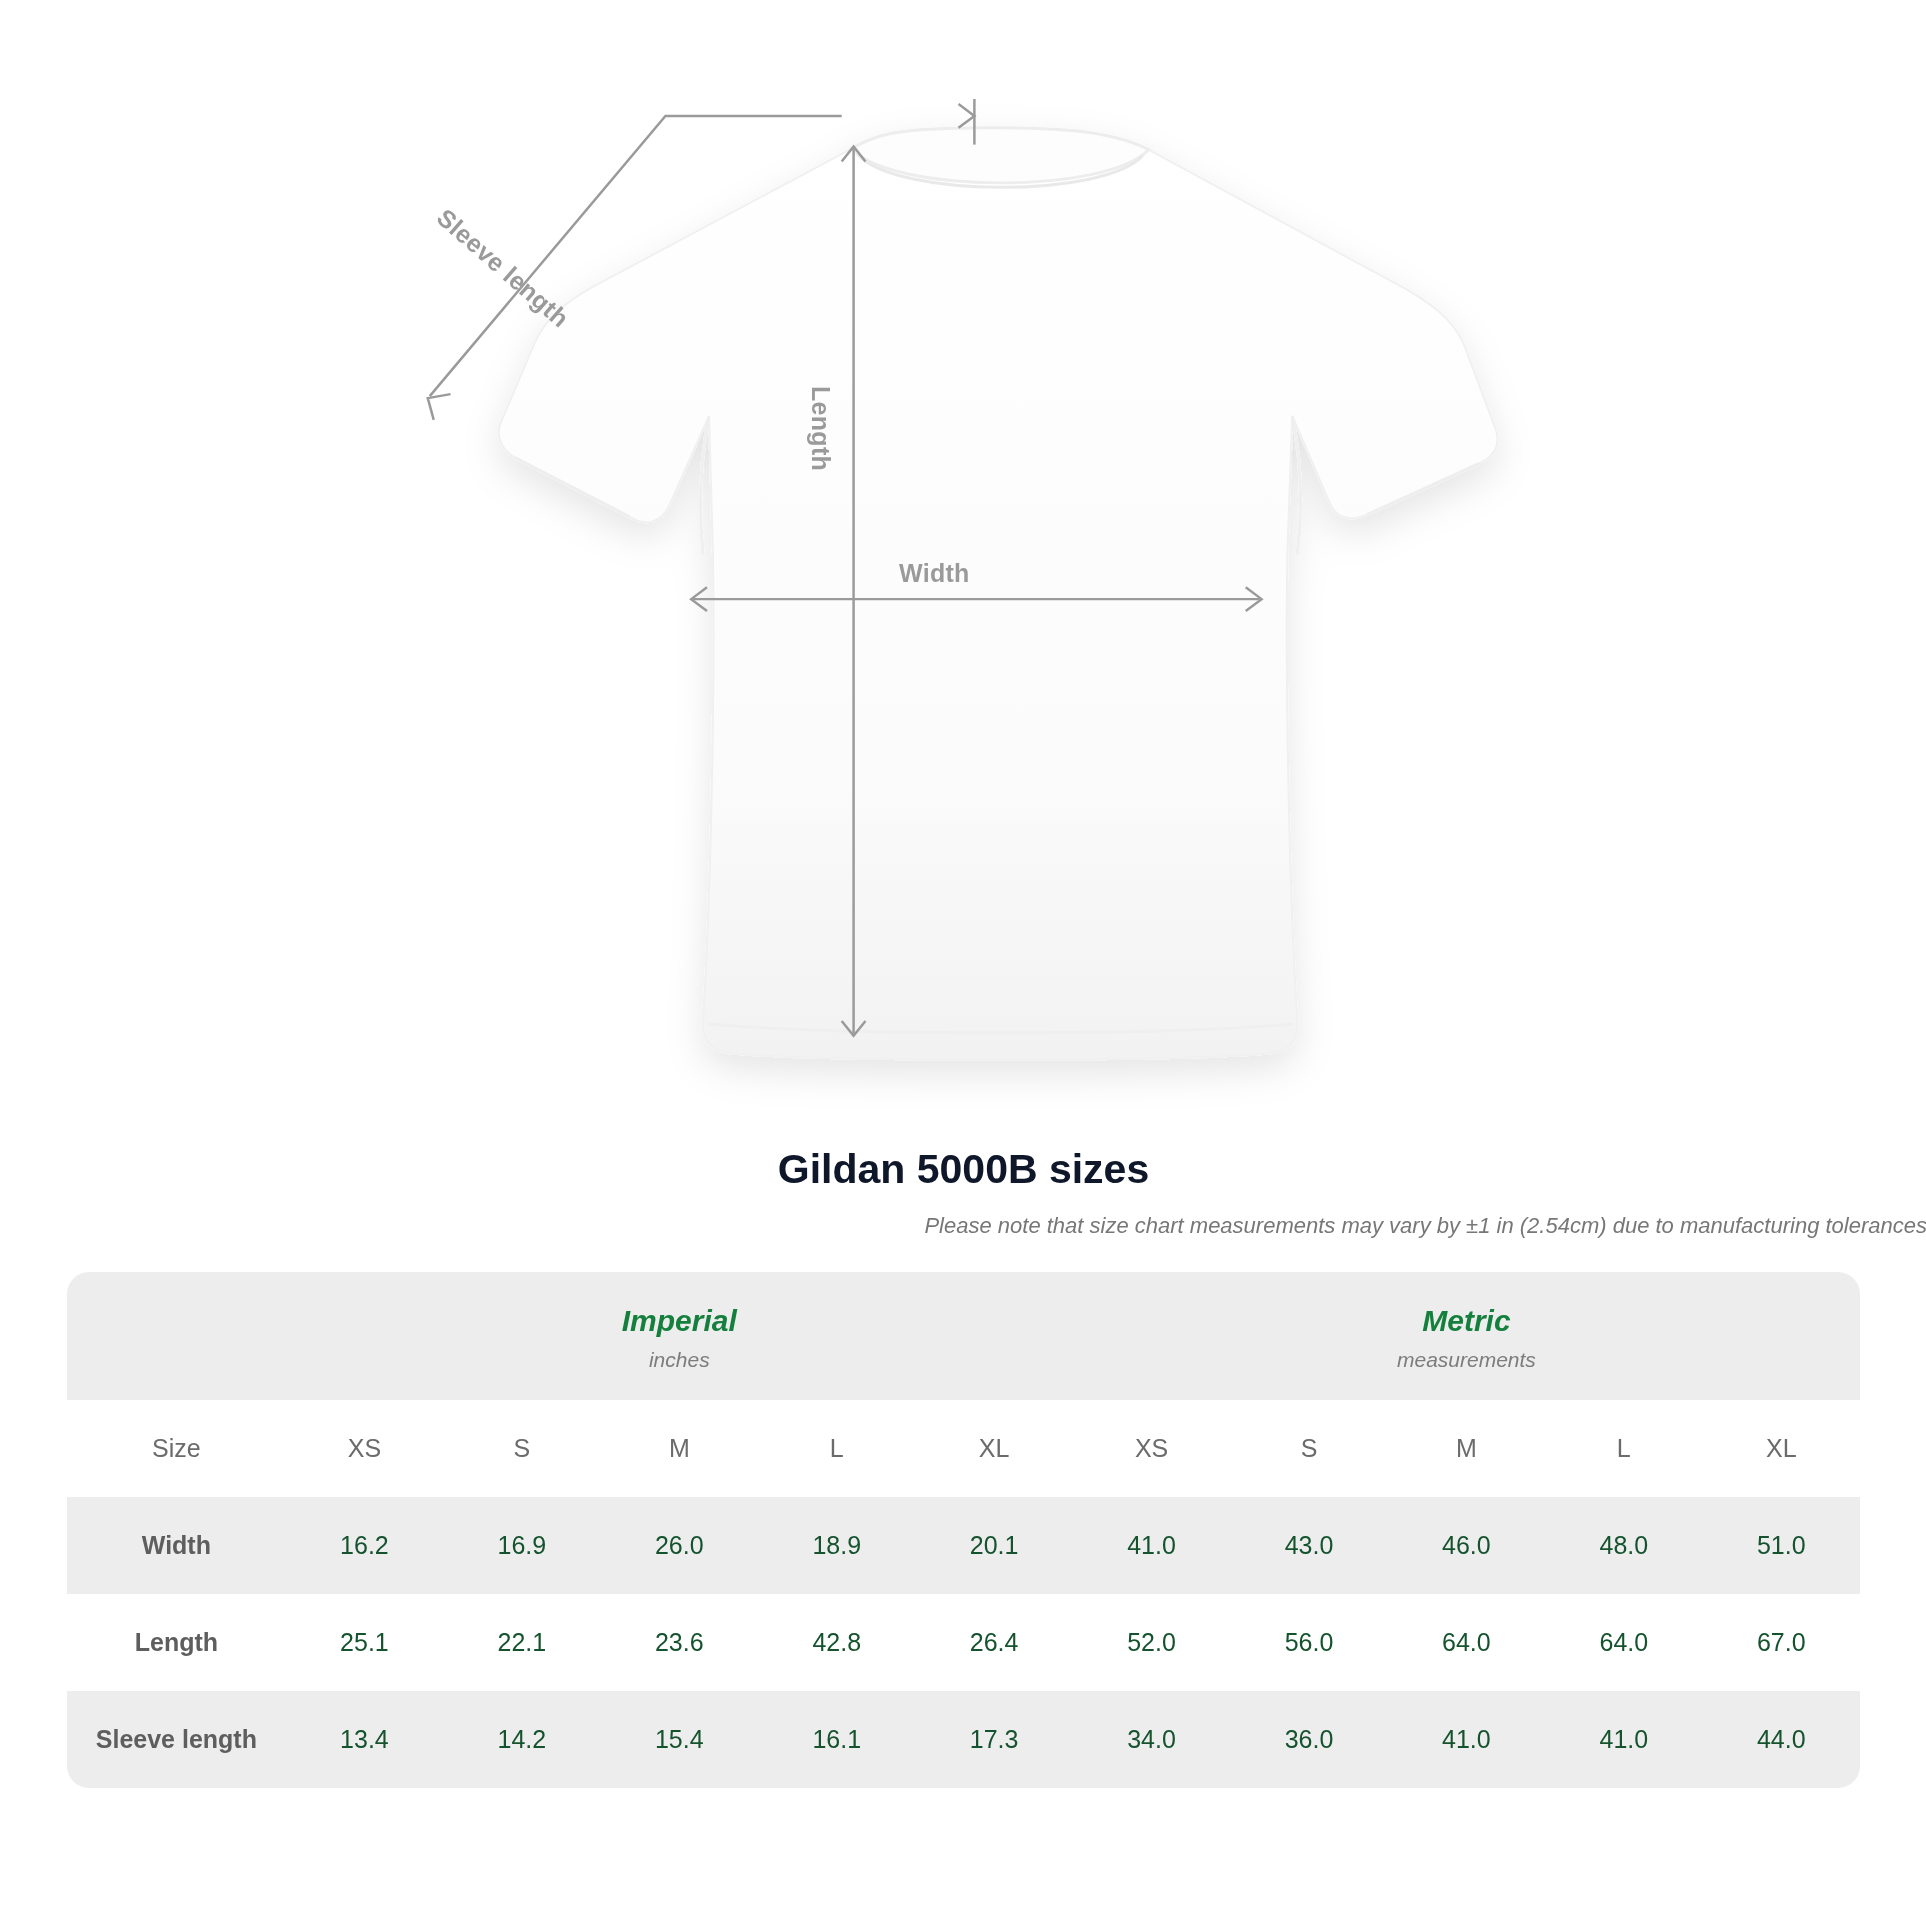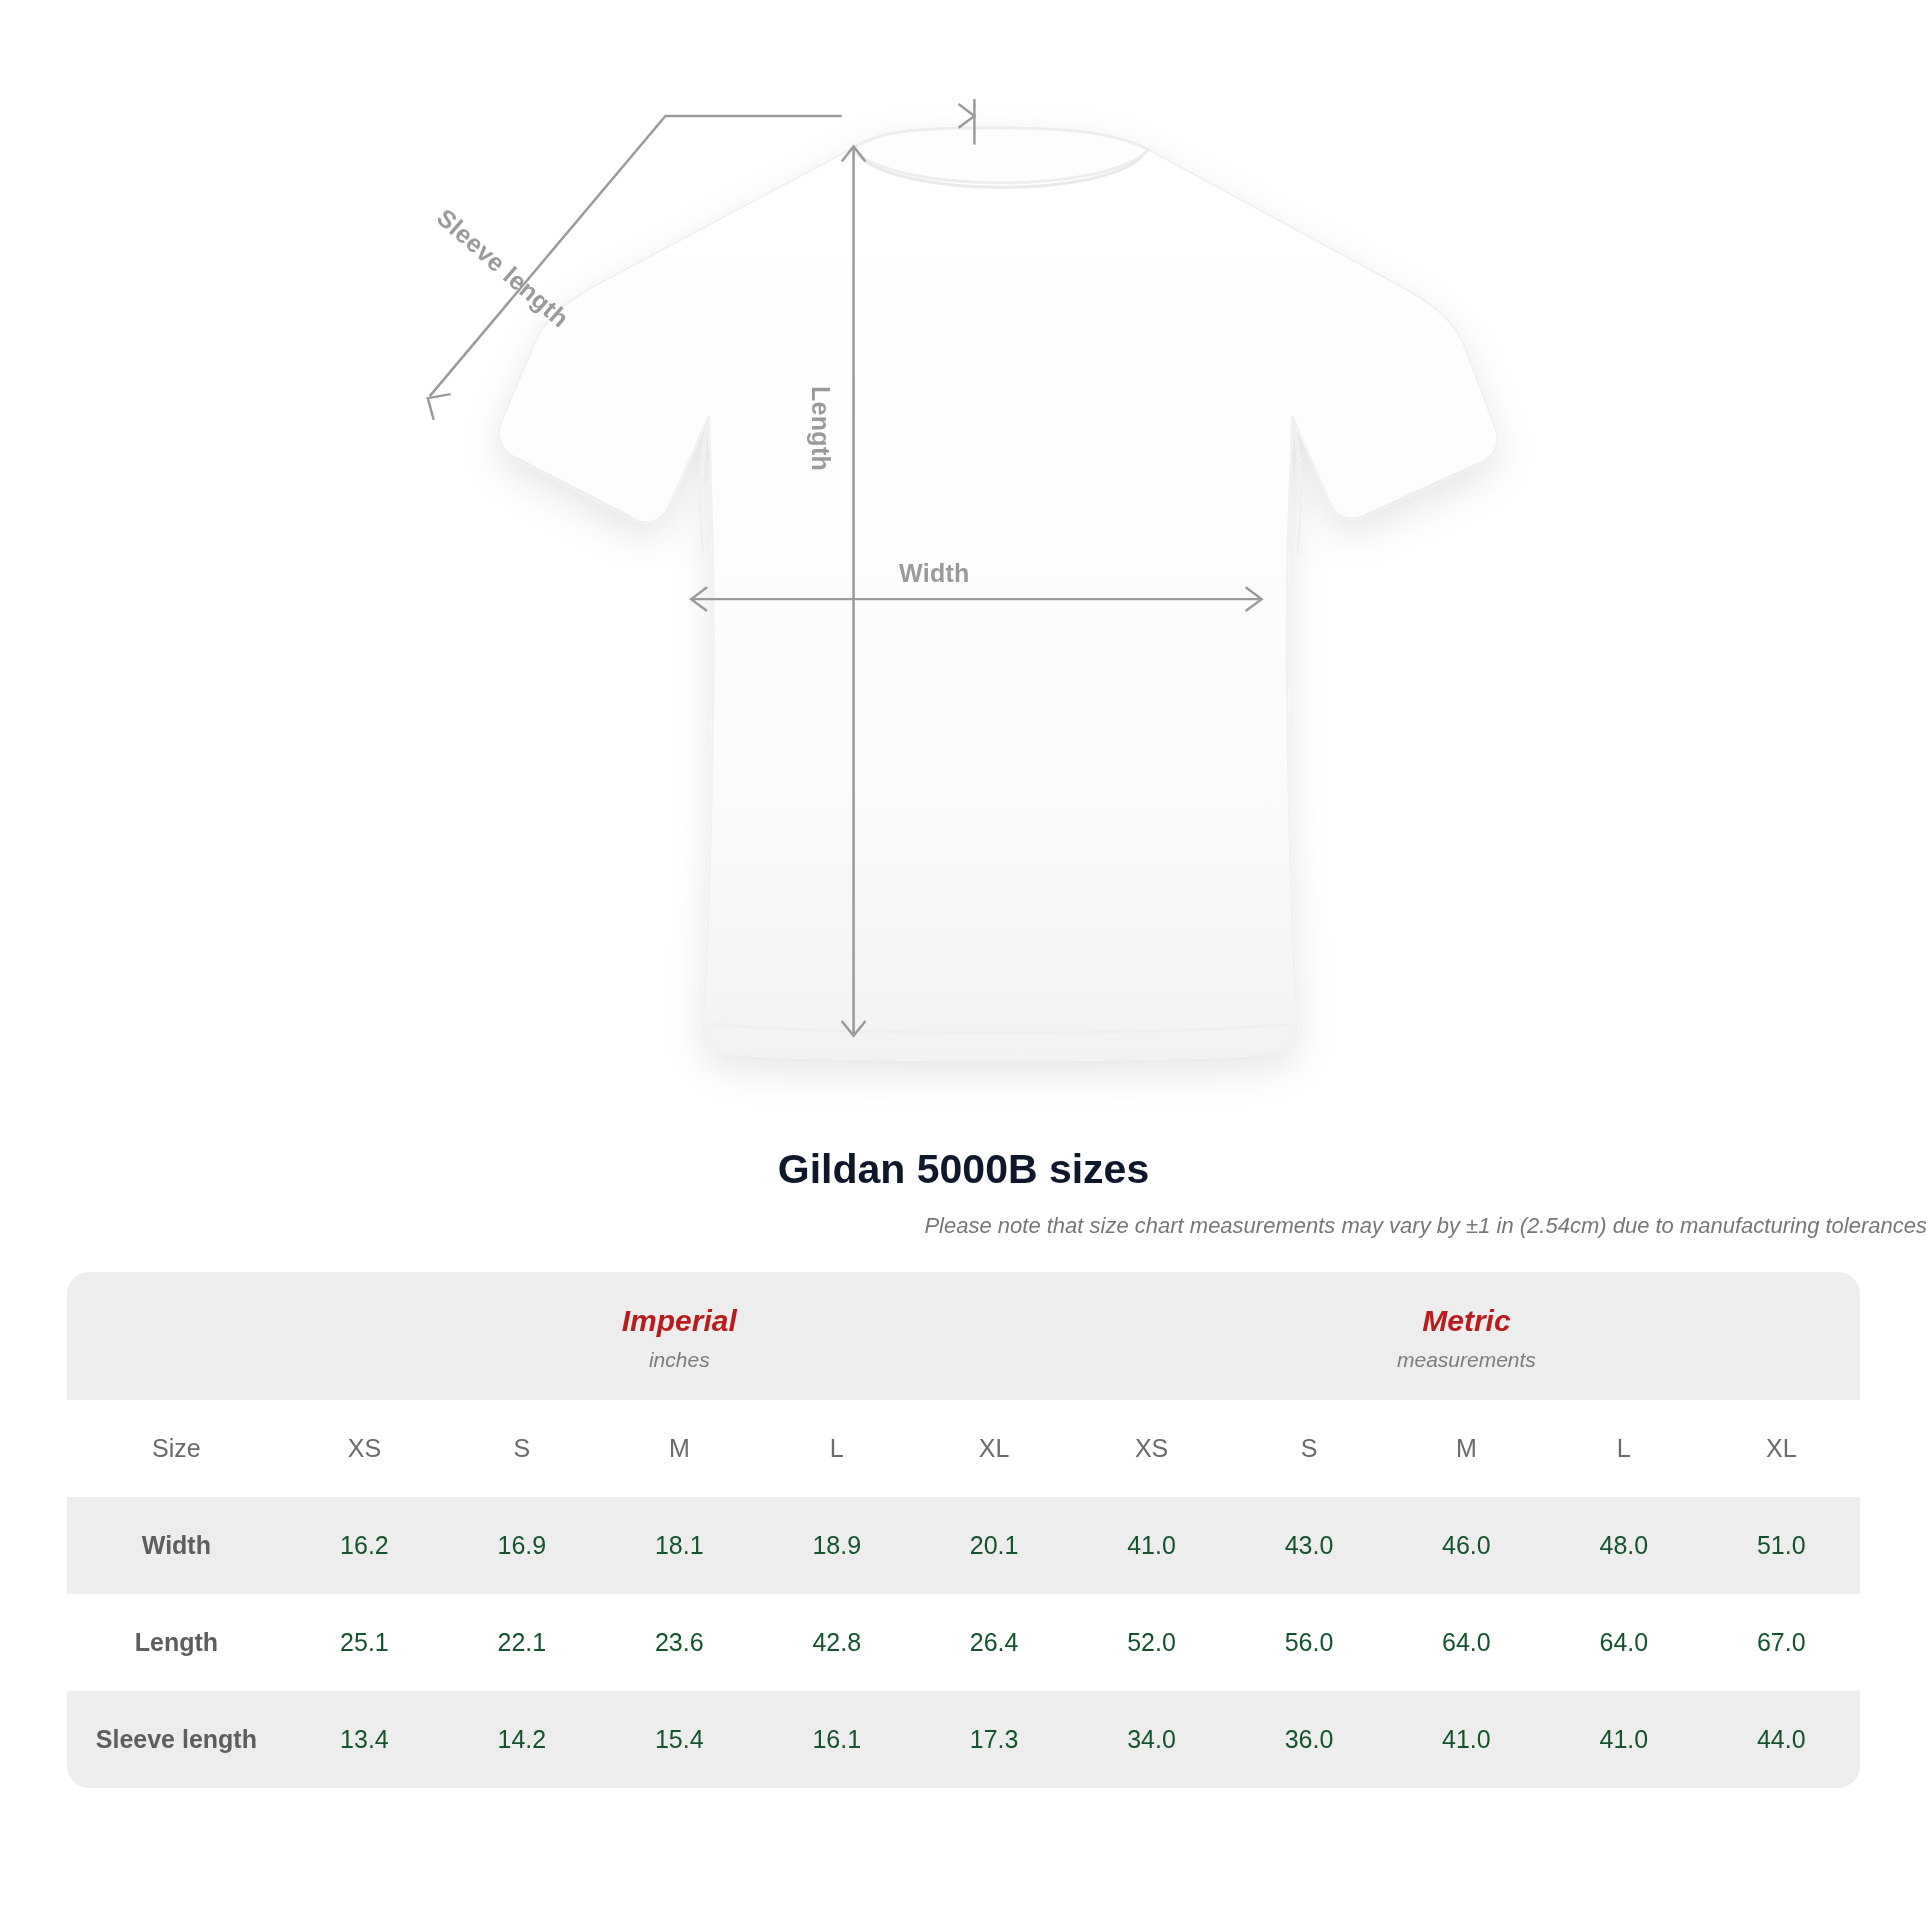--- a/index.html
+++ b/index.html
@@ -92,21 +92,21 @@
     border: none;
   }
   .unit-header td {
     background: #ededed;
     padding: 30px 0 28px 0;
   }
   .unit-title {
     font-size: 30px;
     font-style: italic;
     font-weight: bold;
-    color: #b91c1c;
+    color: #15803d;
     line-height: 1.25;
   }
   .unit-sub {
     font-size: 21px;
     font-style: italic;
     color: #7d7d7d;
     margin-top: 8px;
   }
   .row-white td { background: #ffffff; }
   .row-grey td  { background: #ededed; }
@@ -254,21 +254,21 @@
           <td class="sep">S</td>
           <td class="sep">M</td>
           <td class="sep">L</td>
           <td class="sep">XL</td>
         </tr>
 
         <tr class="data-row row-grey">
           <td class="rowname">Width</td>
           <td class="sep">16.2</td>
           <td class="sep">16.9</td>
-          <td class="sep">18.1</td>
+          <td class="sep">26.0</td>
           <td class="sep">18.9</td>
           <td class="sep">20.1</td>
           <td class="sep">41.0</td>
           <td class="sep">43.0</td>
           <td class="sep">46.0</td>
           <td class="sep">48.0</td>
           <td class="sep">51.0</td>
         </tr>
 
         <tr class="data-row row-white">

